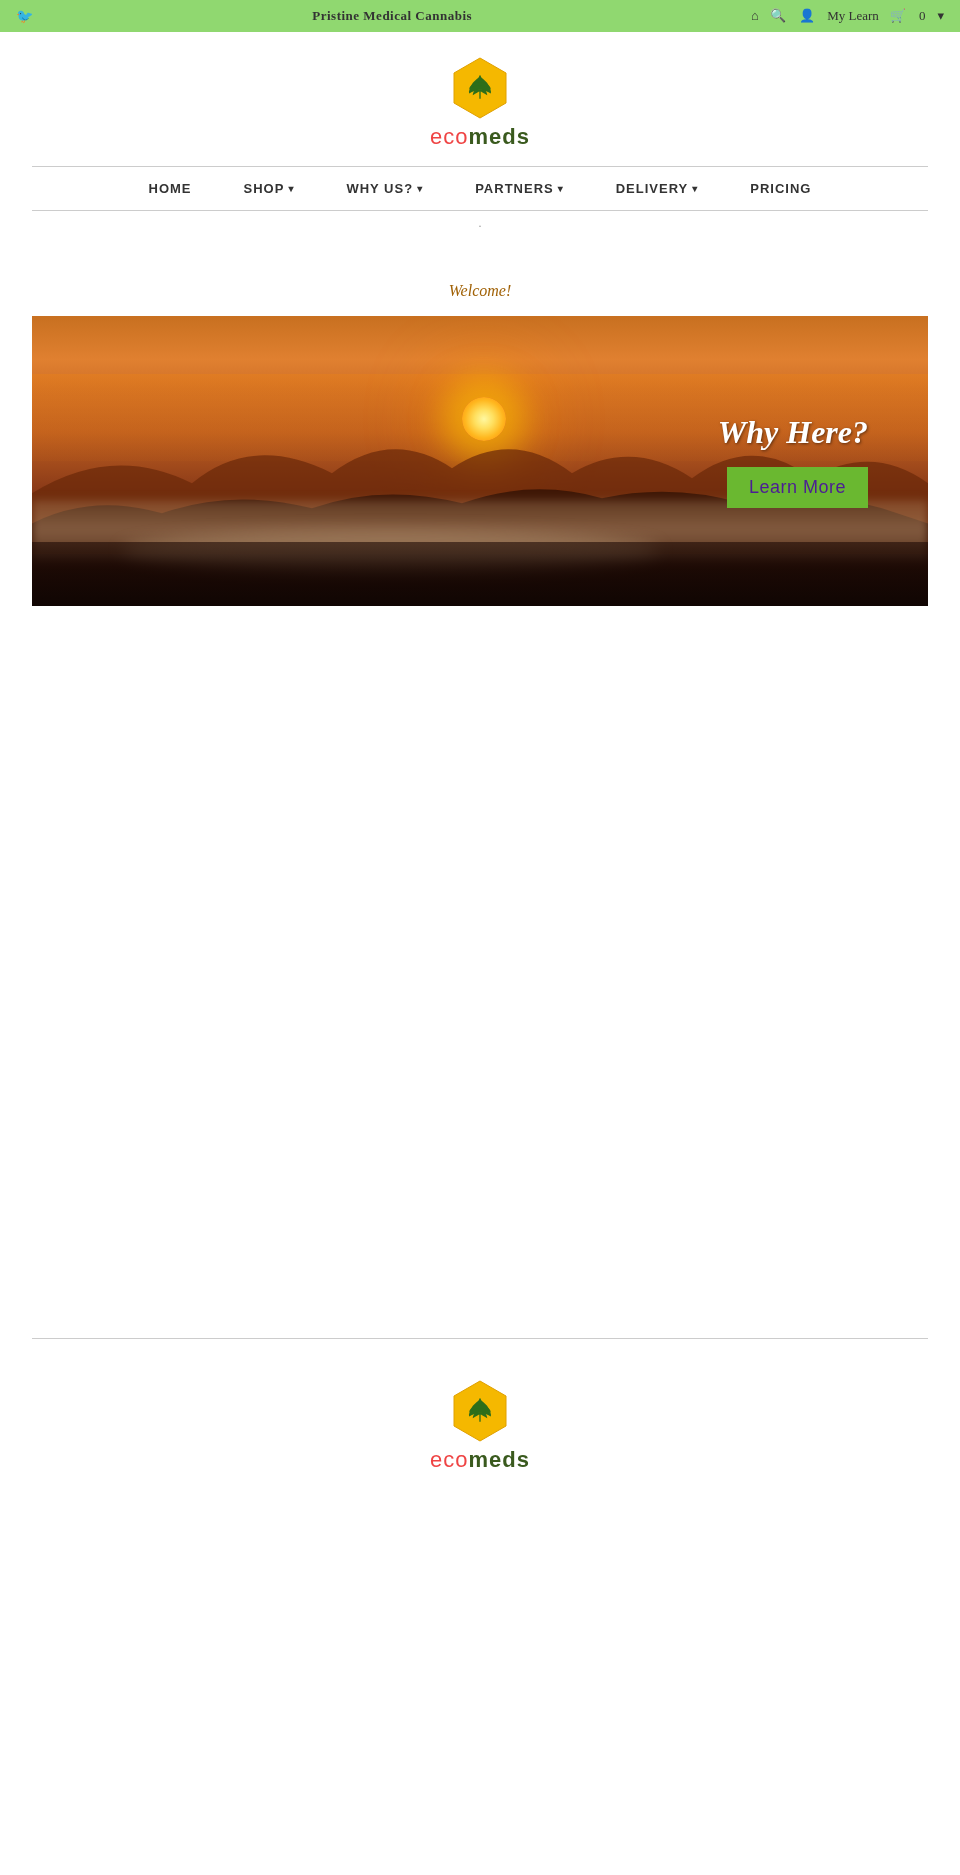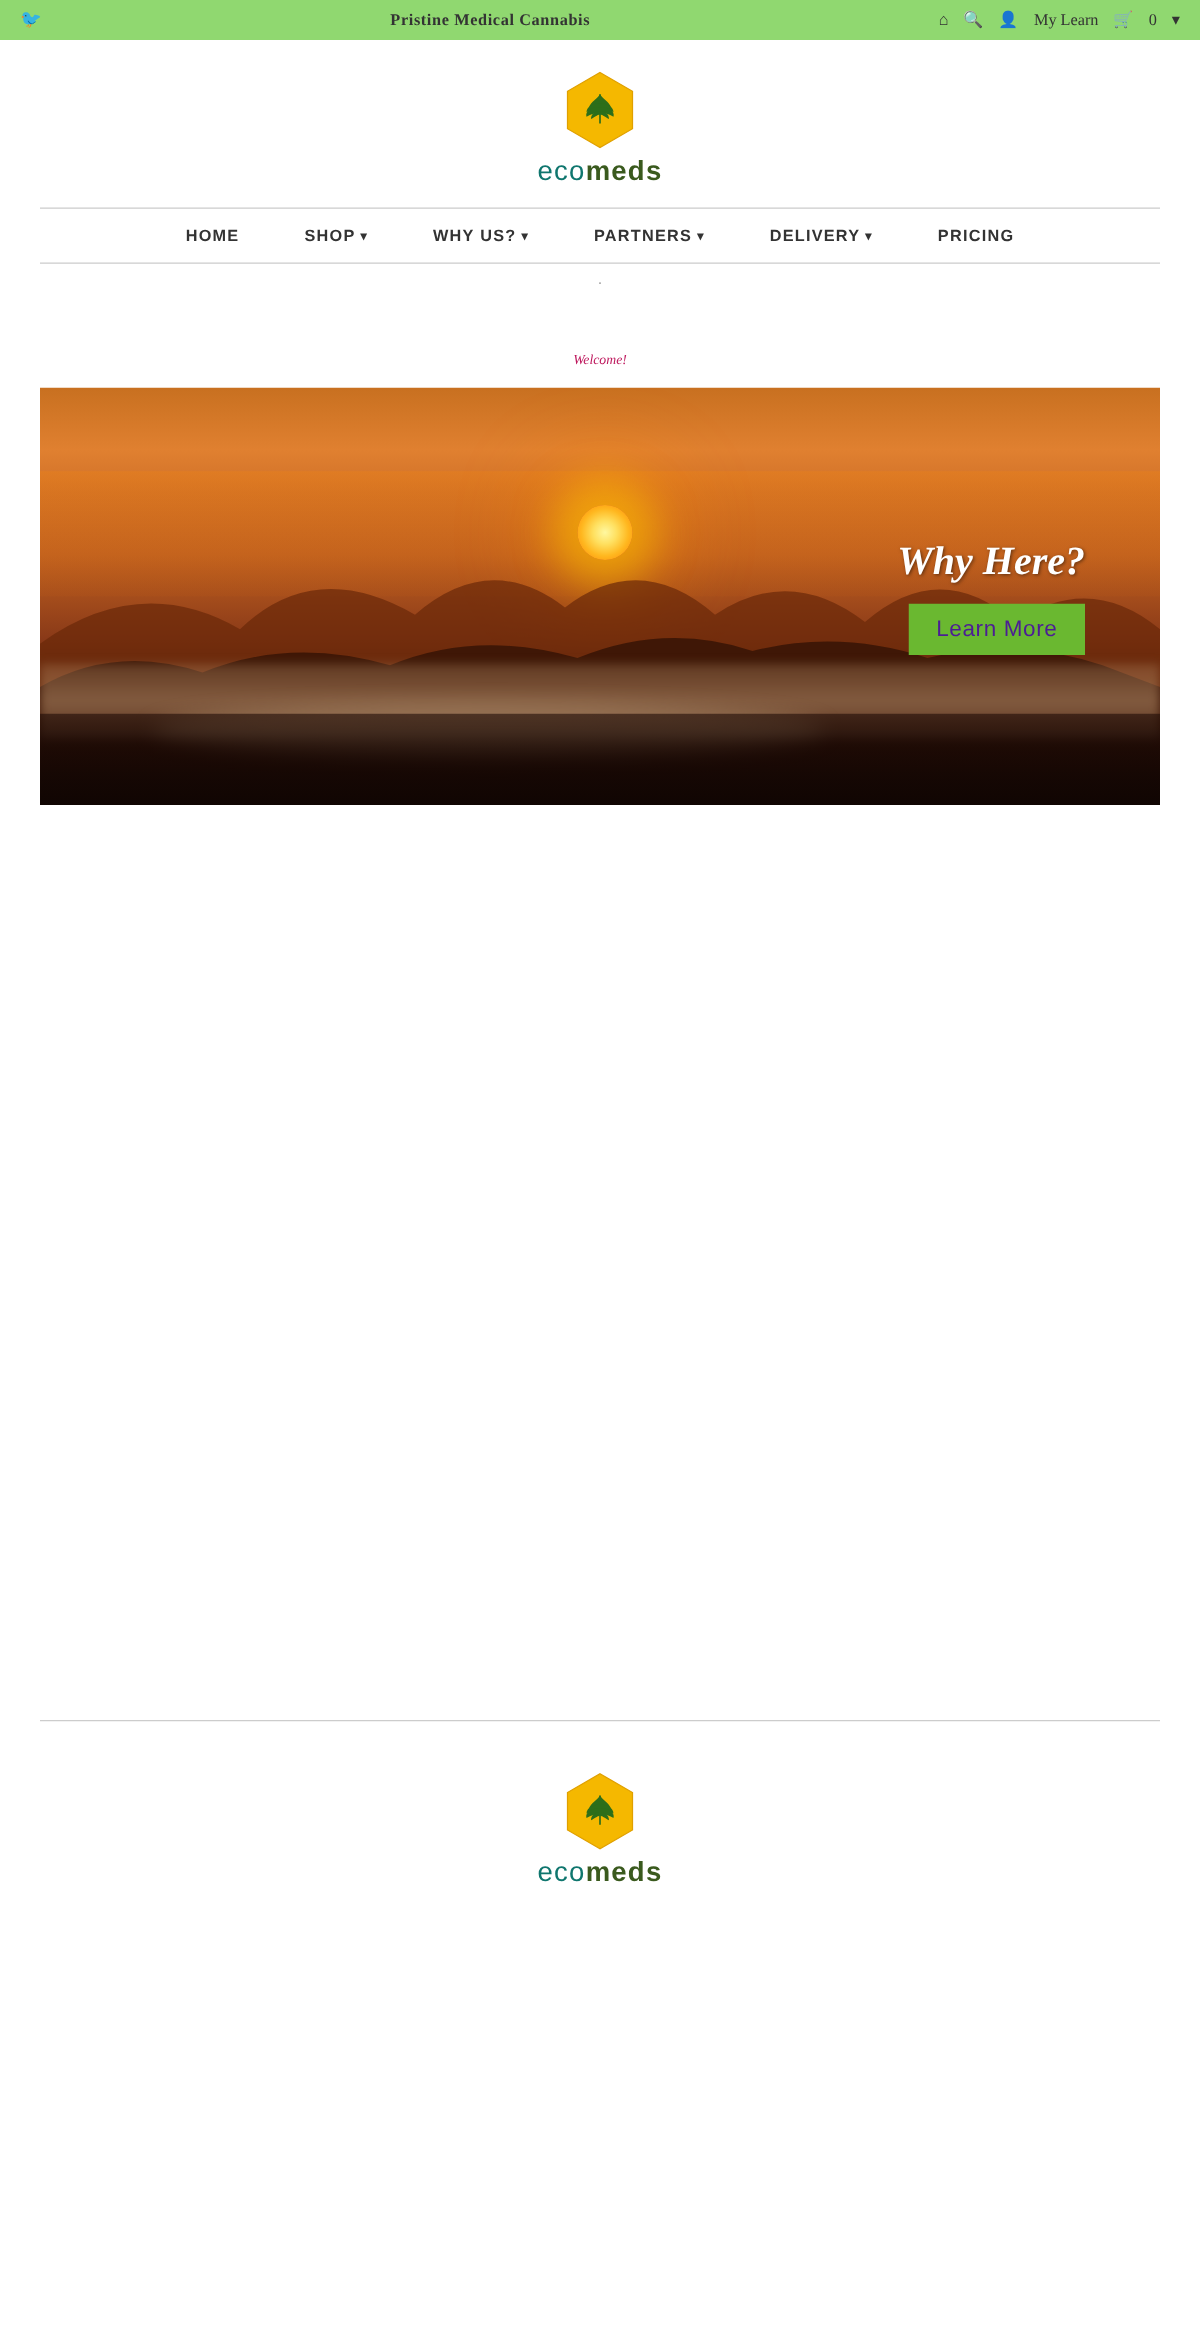--- a/index.html
+++ b/index.html
@@ -29,21 +29,21 @@
       padding: 24px 0 16px;
     }
     .logo-container { display: flex; flex-direction: column; align-items: center; }
     .logo-text {
       font-size: 22px;
       letter-spacing: 1px;
       color: #3a5a1e;
       font-family: Arial, sans-serif;
       font-weight: 400;
     }
-    .logo-text span.eco { color: #0f766e; font-weight: 300; }
+    .logo-text span.eco { color: #ef4444; font-weight: 300; }
     .logo-text span.meds { color: #3a5a1e; font-weight: 700; }
 
     
     .nav-separator { border: none; border-top: 1px solid #ccc; margin: 0 32px; }
 
     
     nav {
       display: flex;
       justify-content: center;
       align-items: center;
@@ -83,31 +83,31 @@
     }
     .intro-section p {
       font-style: italic;
       font-size: 15px;
       color: #666;
       line-height: 1.7;
     }
     .welcome-text {
       text-align: center;
       font-style: italic;
-      font-size: 11px;
-      color: #be185d;
+      font-size: 16px;
+      color: #a16207;
       padding: 4px 0 16px;
     }
 
     
     .hero-section {
       margin: 0 32px 32px;
       position: relative;
       overflow: hidden;
-      height: 334px;
+      height: 290px;
     }
     .hero-bg {
       width: 100%;
       height: 100%;
       background: linear-gradient(
         to bottom,
         #c87020 0%,
         #e08030 15%,
         #d07028 25%,
         #c06020 40%,

